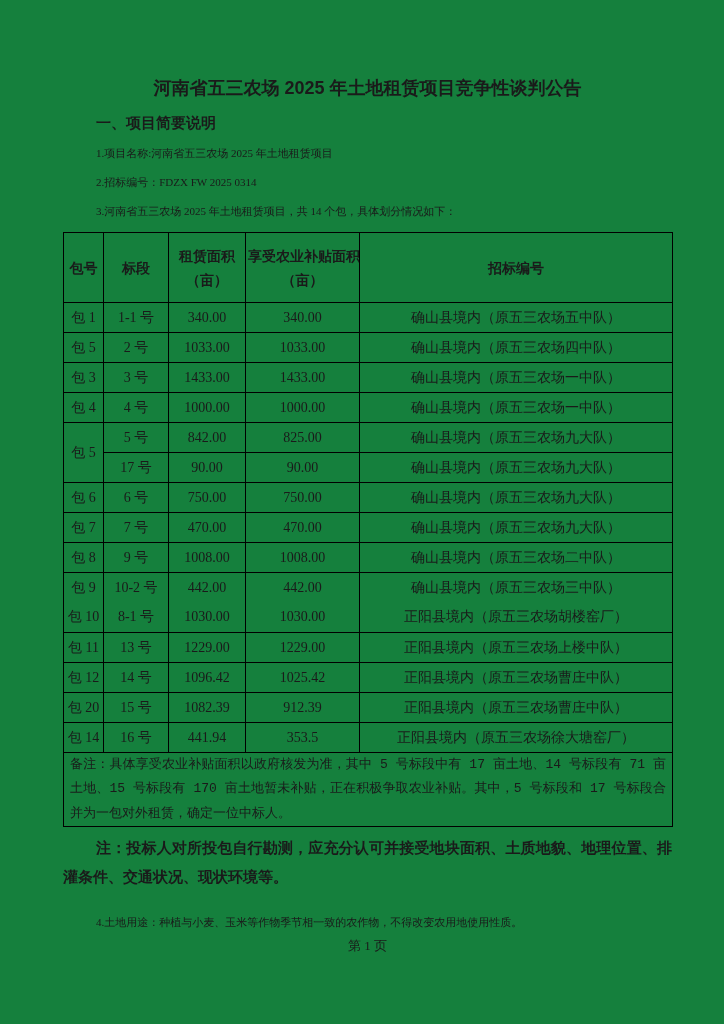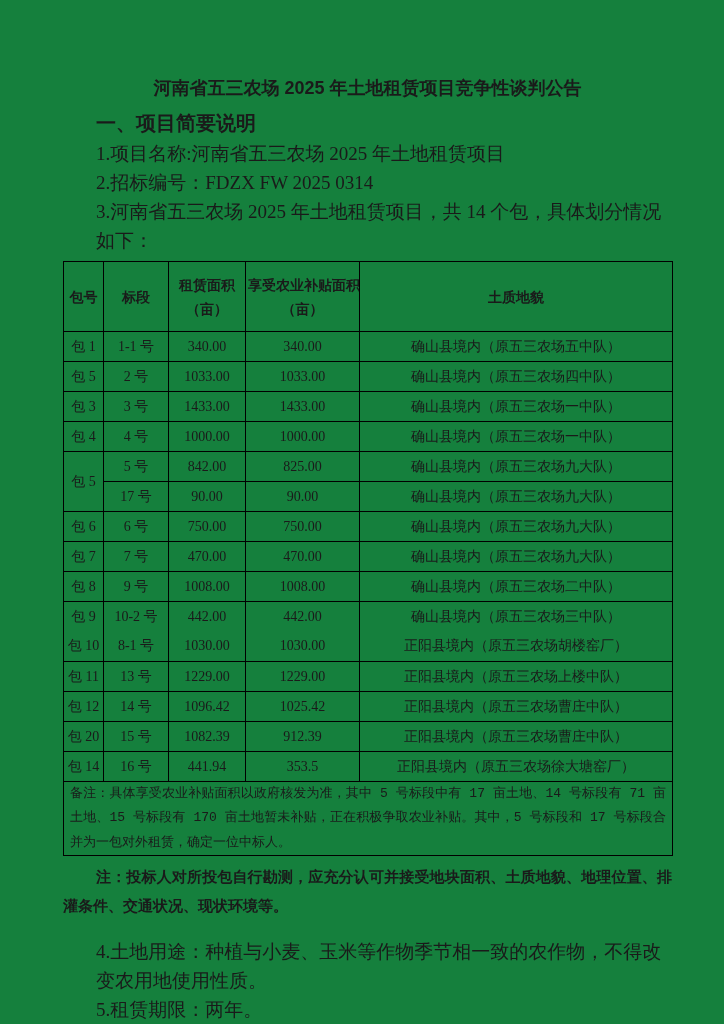--- a/index.html
+++ b/index.html
@@ -19,27 +19,27 @@
     font-family: "Liberation Sans", sans-serif;
     font-weight: bold;
     font-size: 18px;
     line-height: 24px;
   }
   .heading {
     margin-top: 13px;
     margin-left: 33px;
     font-family: "Liberation Sans", sans-serif;
     font-weight: bold;
-    font-size: 20px;
+    font-size: 15px;
     line-height: 20px;
   }
   .body-p {
     margin: 0;
     margin-left: 33px;
-    font-size: 19px;
+    font-size: 11px;
     line-height: 29px;
   }
   .para-block { margin-top: 6px; }
 
   table.pkg-table {
     margin-top: 6px;
     width: 609px;
     border-collapse: collapse;
     table-layout: fixed;
     font-size: 14px;
@@ -113,21 +113,21 @@
           <th>包号</th>
           <th>标段</th>
           <th>
             <div>租赁面积</div>
             <div>（亩）</div>
           </th>
           <th>
             <div>享受农业补贴面积</div>
             <div>（亩）</div>
           </th>
-          <th>土质地貌</th>
+          <th>招标编号</th>
         </tr>
       </thead>
       <tbody>
         <tr class="data-row">
           <td>包 1</td>
           <td>1-1 号</td>
           <td>340.00</td>
           <td>340.00</td>
           <td>确山县境内（原五三农场五中队）</td>
         </tr>
@@ -230,18 +230,17 @@
         </tr>
         <tr>
           <td class="remark-cell" colspan="5">备注：具体享受农业补贴面积以政府核发为准，其中 5 号标段中有 17 亩土地、14 号标段有 71 亩土地、15 号标段有 170 亩土地暂未补贴，正在积极争取农业补贴。其中，5 号标段和 17 号标段合并为一包对外租赁，确定一位中标人。</td>
         </tr>
       </tbody>
     </table>
 
     <p class="note">注：投标人对所投包自行勘测，应充分认可并接受地块面积、土质地貌、地理位置、排灌条件、交通状况、现状环境等。</p>
 
     <p class="body-p">4.土地用途：种植与小麦、玉米等作物季节相一致的农作物，不得改变农用地使用性质。</p>
-    <p class="body-p">5.租赁期限：两年。</p>
 
     <div class="footer">第 1 页</div>
 
   </div>
 </div>
 
 </body></html>

